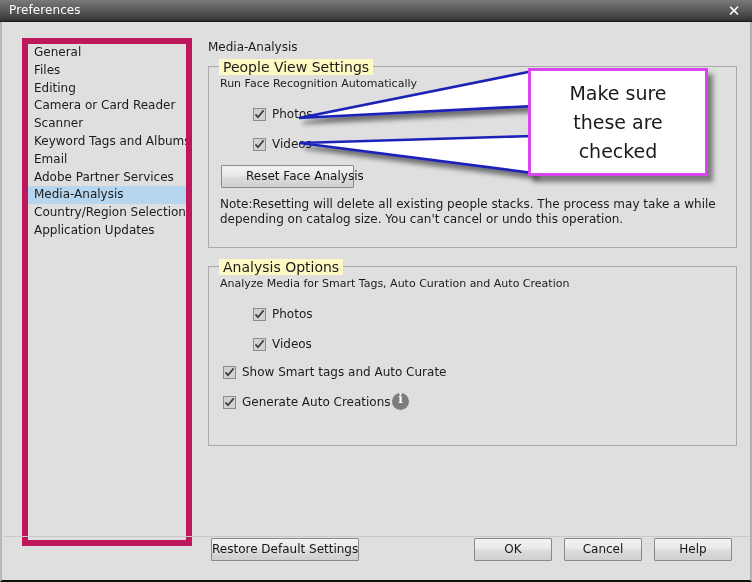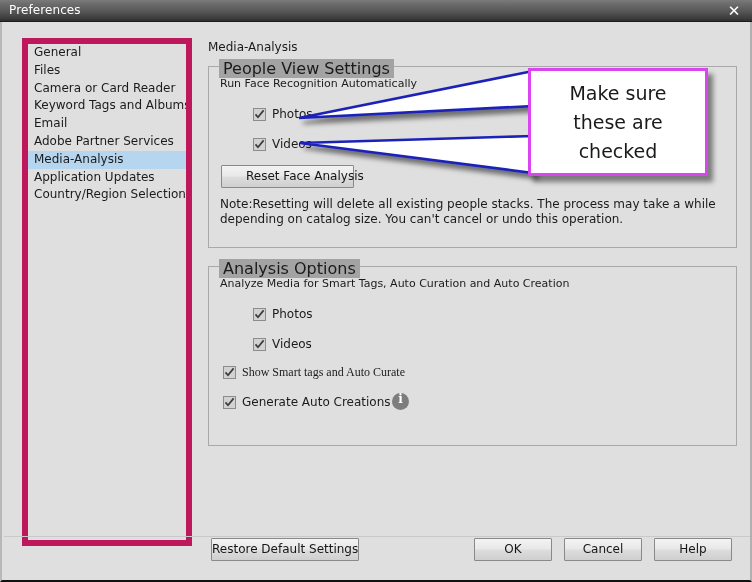--- a/index.html
+++ b/index.html
@@ -106,22 +106,22 @@
     position: absolute;
     border: 1px solid #a9a9a9;
     background: transparent;
     box-sizing: border-box;
   }
   .group-legend {
     position: absolute;
     top: -8px;
     left: 10px;
     padding: 0 4px;
-    background: #a3a3a3;
-    font-size: 16px;
+    background: #fef9c3;
+    font-size: 14px;
     color: #1b1b1b;
     white-space: nowrap;
   }
   .group-line {
     font-size: 11px;
     color: #1b1b1b;
     white-space: nowrap;
   }
 
   
@@ -240,27 +240,29 @@
   <div id="titlebar">
     <div class="tb-title">Preferences</div>
     <div class="tb-close">✕</div>
   </div>
 
   <div id="dialog-body">
 
     <div id="sidebar">
       <div class="side-item">General</div>
       <div class="side-item">Files</div>
+      <div class="side-item">Editing</div>
       <div class="side-item">Camera or Card Reader</div>
+      <div class="side-item">Scanner</div>
       <div class="side-item">Keyword Tags and Albums</div>
       <div class="side-item">Email</div>
       <div class="side-item">Adobe Partner Services</div>
       <div class="side-item selected">Media-Analysis</div>
+      <div class="side-item">Country/Region Selection</div>
       <div class="side-item">Application Updates</div>
-      <div class="side-item">Country/Region Selection</div>
     </div>
 
     <div id="panel">
 
       <div id="panel-heading">Media-Analysis</div>
 
       <div class="groupbox" style="left:6px; top:28px; width:529px; height:182px;">
         <div class="group-legend">People View Settings</div>
 
         <div class="group-line" style="position:absolute; left:11px; top:10px;">Run Face Recognition Automatically</div>
@@ -304,21 +306,21 @@
 
         <div class="cb-row" style="left:44px; top:70px;">
           <span class="cb-box">
             <svg width="11" height="11" viewBox="0 0 11 11" aria-hidden="true">
               <path d="M1.5 5.4 L4 8.2 L9.6 1.4" stroke="#3a3a3a" stroke-width="1.7" fill="none"></path>
             </svg>
           </span>
           <span class="cb-label">Videos</span>
         </div>
 
-        <div class="cb-row" style="left:14px; top:98px;font-family:Liberation Serif, serif;">
+        <div class="cb-row" style="left:14px; top:98px;">
           <span class="cb-box">
             <svg width="11" height="11" viewBox="0 0 11 11" aria-hidden="true">
               <path d="M1.5 5.4 L4 8.2 L9.6 1.4" stroke="#3a3a3a" stroke-width="1.7" fill="none"></path>
             </svg>
           </span>
           <span class="cb-label">Show Smart tags and Auto Curate</span>
         </div>
 
         <div class="cb-row" style="left:14px; top:128px;">
           <span class="cb-box">

